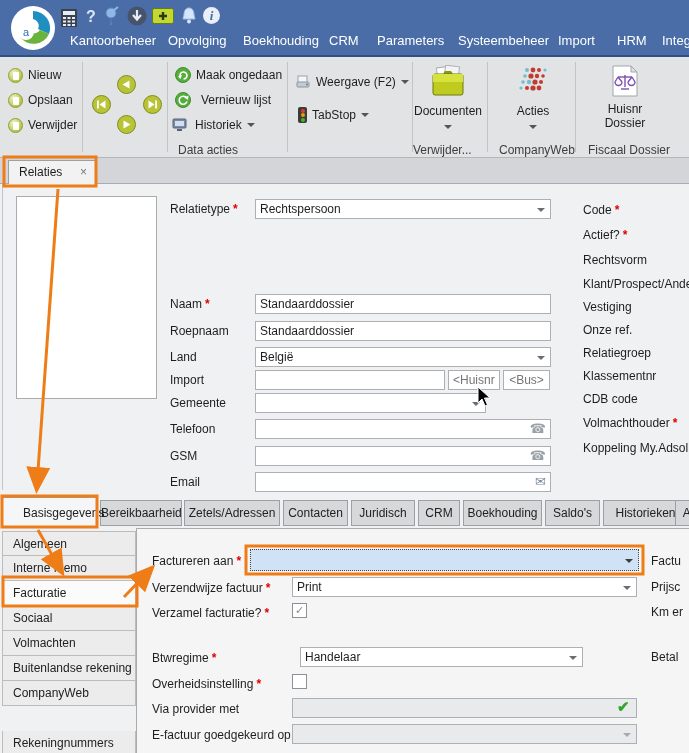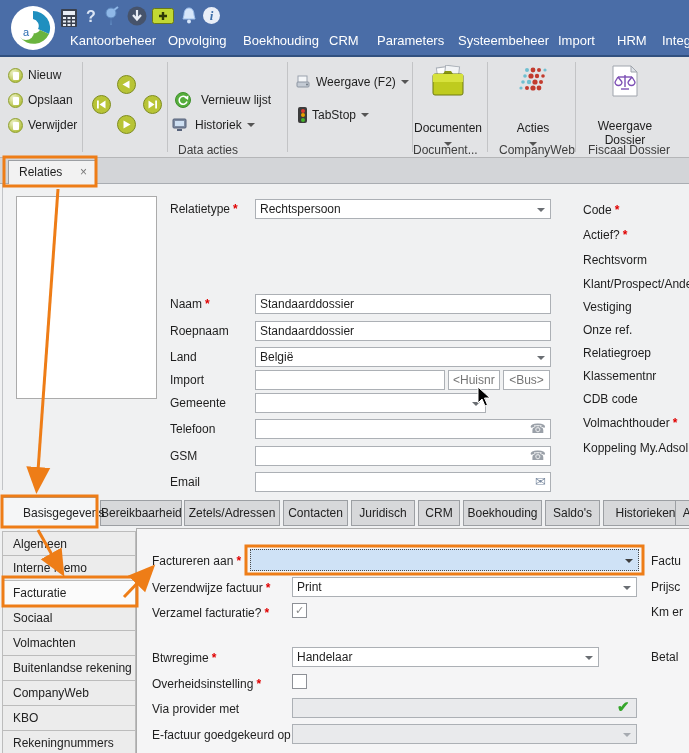--- a/index.html
+++ b/index.html
@@ -12,21 +12,21 @@
   .tb-icon{position:absolute;top:7px;}
   
   .ribbon{position:absolute;left:0;top:57px;width:689px;height:101px;background:#e2e3e5;border-bottom:1px solid #b5b6b8;box-sizing:border-box;}
   .rsep{position:absolute;top:5px;width:1px;height:90px;background:#c3c4c6;}
   .rbtn{position:absolute;display:flex;align-items:center;gap:5px;height:20px;white-space:nowrap;}
   .rgl{position:absolute;top:86px;color:#3d3d3d;font-size:12px;white-space:nowrap;}
   .orb{width:15px;height:15px;border-radius:50%;background:radial-gradient(circle at 35% 30%,#eef3cd,#b7c34a 70%);border:1px solid #8fa02c;box-sizing:border-box;position:relative;flex:0 0 auto;}
   .orb i{position:absolute;left:4px;top:3px;width:6px;height:8px;background:#fff;border-radius:1px;}
   .chev{width:0;height:0;border-left:4px solid transparent;border-right:4px solid transparent;border-top:4px solid #555;display:inline-block;}
   .bigbtn{position:absolute;width:74px;text-align:center;cursor:default;}
-  .bigbtn .blabel{display:block;margin-top:19px;}
+  .bigbtn .blabel{display:block;margin-top:2px;}
   .tl{width:9px;height:16px;background:#3c3c3c;border-radius:2px;position:relative;flex:0 0 auto;}
   .tl b{position:absolute;left:2.5px;width:4px;height:4px;border-radius:50%;}
   
   .tabrow{position:absolute;left:0;top:158px;width:689px;height:26px;background:#d3d5d8;border-bottom:1px solid #a9adb2;box-sizing:border-box;}
   .doctab{position:absolute;left:8px;top:2px;width:88px;height:24px;background:#f2f2f2;border:1px solid #9c9fa3;border-bottom:none;box-sizing:border-box;padding:4px 8px 0 10px;}
   .doctab .x{position:absolute;right:8px;top:4px;color:#777;font-size:12px;}
   
   .flabel{position:absolute;color:#1e1e1e;white-space:nowrap;}
   .req{color:#e00000;font-weight:bold;margin-left:3px;}
   .field{position:absolute;height:20px;background:#fff;border:1px solid #acb0b5;box-sizing:border-box;font-size:12px;}
@@ -146,20 +146,28 @@
         <rect x="12.2" y="5.5" width="1.8" height="8" fill="#fff"></rect>
         <polygon points="5.5,5.5 11.5,9.5 5.5,13.5" fill="#fff"></polygon>
     </svg>
     <svg class="abs" style="left:117px;top:58px;" width="19" height="19">
       <circle cx="9.5" cy="9.5" r="9" fill="#b8c436" stroke="#7e8c1f"></circle>
         <polygon points="6.5,5.5 13.5,9.5 6.5,13.5" fill="#fff"></polygon>
     </svg>
 
     <div class="rsep" style="left:167px;"></div>
 
+    <div class="rbtn" style="left:175px;top:8px;">
+      <svg width="16" height="16">
+        <circle cx="8" cy="8" r="7.5" fill="#55ad3c" stroke="#3e8f2b"></circle>
+        <path d="M5 9 A3.5 3.5 0 1 1 8.5 12" stroke="#fff" stroke-width="1.6" fill="none"></path>
+        <polygon points="3,9.5 7,8 5.5,12" fill="#fff"></polygon>
+      </svg>
+      <span>Maak ongedaan</span>
+    </div>
     <div class="rbtn" style="left:175px;top:33px;gap:10px;">
       <svg width="16" height="16">
         <circle cx="8" cy="8" r="7.5" fill="#55ad3c" stroke="#3e8f2b"></circle>
         <path d="M11.5 6 A4 4 0 1 0 12 9.5" stroke="#fff" stroke-width="1.6" fill="none"></path>
         <polygon points="13.5,3.5 13,8 9.5,5.5" fill="#fff"></polygon>
       </svg>
       <span>Vernieuw lijst</span>
     </div>
     <div class="rbtn" style="left:172px;top:58px;">
       <svg width="18" height="15">
@@ -199,21 +207,21 @@
       <svg width="38" height="34">
         <rect x="8" y="2" width="14" height="10" fill="#fdfdfd" stroke="#aab0b8" transform="rotate(-8 15 7)"></rect>
         <rect x="16" y="1" width="14" height="10" fill="#f2f4f6" stroke="#aab0b8" transform="rotate(7 23 6)"></rect>
         <path d="M14 9 L16 6 L22 6 L24 9 Z" fill="#8a9614"></path>
         <rect x="4" y="9" width="30" height="21" rx="2" fill="#bfcb1e" stroke="#6e7a11"></rect>
         <rect x="4" y="9" width="30" height="8" fill="#d7e23c"></rect>
       </svg>
       <span class="blabel">Documenten</span>
       <span class="chev"></span>
     </div>
-    <div class="rgl" style="left:413px;">Document...</div>
+    <div class="rgl" style="left:413px;">Verwijder...</div>
 
     <div class="rsep" style="left:487px;"></div>
 
     <div class="bigbtn" style="left:496px;top:8px;">
       <svg width="40" height="34">
         <g>
           <circle cx="14" cy="5" r="2" fill="#6fbfd0"></circle>
             <circle cx="20" cy="5" r="2.4" fill="#c23b2e"></circle>
             <circle cx="26" cy="5" r="2" fill="#c23b2e"></circle>
             <circle cx="32" cy="5" r="1.6" fill="#6fbfd0"></circle>
@@ -245,21 +253,21 @@
         <g stroke="#7d4fb5" stroke-width="1.4" fill="none">
           <path d="M13 10 L13 22"></path>
             <path d="M6 12 L20 12"></path>
           <path d="M3 17 A3.5 3.5 0 0 0 10 17"></path>
             <path d="M6 12 L3 17 M6 12 L10 17"></path>
           <path d="M16 17 A3.5 3.5 0 0 0 23 17"></path>
             <path d="M20 12 L16 17 M20 12 L23 17"></path>
           <path d="M9 24 L17 24"></path>
         </g>
       </svg>
-      <span class="blabel">Weergave</span>
+      <span class="blabel">Huisnr</span>
       <span class="blabel" style="margin-top:0;">Dossier</span>
     </div>
     <div class="rgl" style="left:588px;">Fiscaal Dossier</div>
   </div>
 
   <div class="tabrow">
     <div class="doctab">
       <span>Relaties</span>
       <span class="x">×</span>
     </div>
@@ -335,42 +343,41 @@
   <div class="dtab" style="left:603px;width:85px;">Historieken</div>
   <div class="dtab" style="left:675px;width:30px;">Ag</div>
 
   <div class="sideitem first" style="top:531px;">Algemeen</div>
   <div class="sideitem" style="top:556px;">Interne Memo</div>
   <div class="sideitem selected" style="top:581px;">Facturatie</div>
   <div class="sideitem" style="top:631px;">Volmachten</div>
   <div class="sideitem" style="top:606px;">Sociaal</div>
   <div class="sideitem" style="top:656px;">Buitenlandse rekening</div>
   <div class="sideitem" style="top:681px;">CompanyWeb</div>
-  <div class="sideitem" style="top:706px;">KBO</div>
   <div class="sideitem" style="top:731px;">Rekeningnummers</div>
 
   <div class="invoicepanel"></div>
 
   <div class="flabel" style="left:152px;top:554px;"><span>Factureren aan</span><span class="req">*</span></div>
   <div class="focusfield">
     <span class="val" style="position:absolute;left:4px;top:3px;"></span>
     <span class="dd" style="top:9px;border-top-color:#3d3d3d;"></span>
   </div>
 
   <div class="flabel" style="left:152px;top:581px;"><span>Verzendwijze factuur</span><span class="req">*</span></div>
   <div class="field combo" style="left:292px;top:577px;width:345px;">
     <span class="val">Print</span>
       <span class="dd"></span>
   </div>
 
   <div class="flabel" style="left:152px;top:606px;"><span>Verzamel facturatie?</span><span class="req">*</span></div>
   <div class="checkbox" style="left:292px;top:603px;"><span>✓</span></div>
 
   <div class="flabel" style="left:152px;top:651px;"><span>Btwregime</span><span class="req">*</span></div>
-  <div class="field combo" style="left:292px;top:647px;width:307px;">
+  <div class="field combo" style="left:300px;top:647px;width:283px;">
     <span class="val">Handelaar</span>
       <span class="dd"></span>
   </div>
 
   <div class="flabel" style="left:152px;top:677px;"><span>Overheidsinstelling</span><span class="req">*</span></div>
   <div class="checkbox" style="left:292px;top:674px;"></div>
 
   <div class="flabel" style="left:152px;top:702px;">Via provider met</div>
   <div class="field disabled-f" style="left:292px;top:698px;width:345px;"><input disabled="" value="" style=""></div>
   <span class="greencheck" style="left:617px;top:698px;">✔</span>

